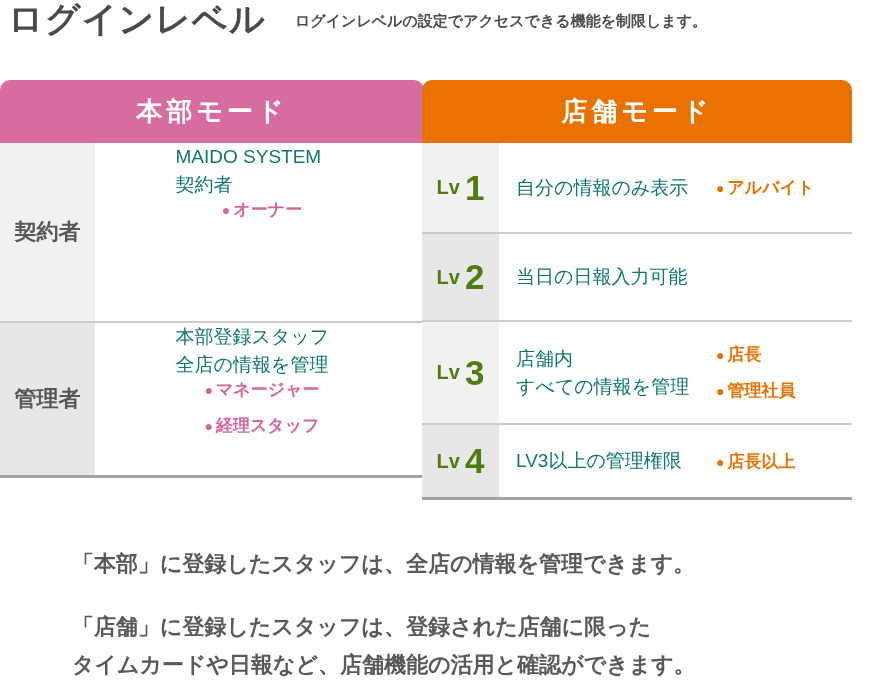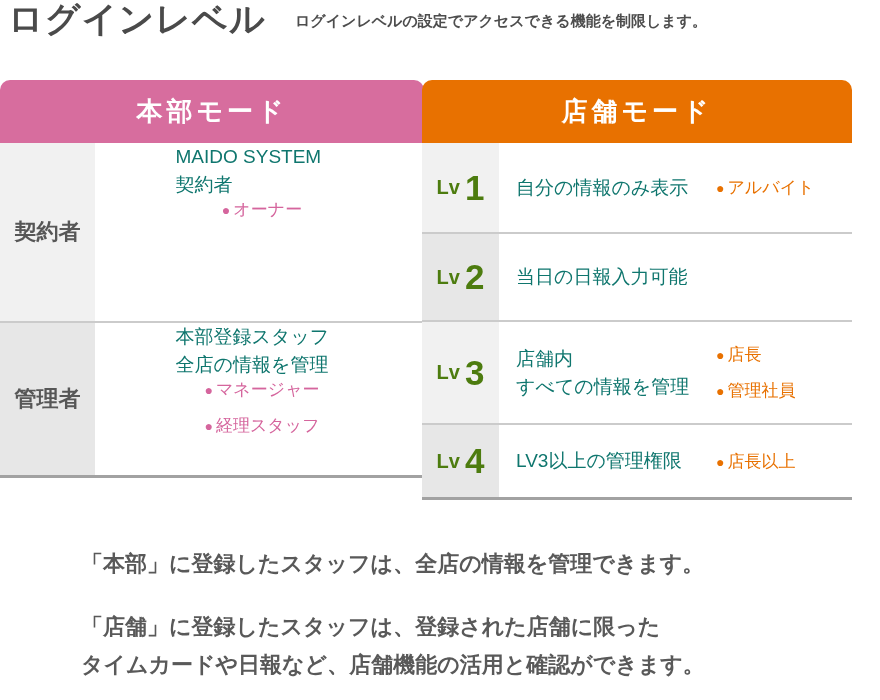--- a/index.html
+++ b/index.html
@@ -46,31 +46,31 @@
   }
   .panel-hq .content-cell { padding-left:5px;flex-direction:column; }
   .panel-store .content-cell { padding-left:17px; }
   .desc {
     font-size:19px; color:#0f766e; line-height:1.45;
     white-space:pre-line; flex:0 0 auto;
   }
   .panel-hq .desc { width:173px; }
   .panel-store .desc { width:200px; }
   .roles { display:flex; flex-direction:column; gap:13px; }
-  .role { font-size:17px; font-weight:400; white-space:nowrap; }
+  .role { font-size:17px; font-weight:700; white-space:nowrap; }
   .role-pink { color:var(--pink-text,#d5659d); }
   .role-orange { color:var(--orange-text,#e87100); }
   .bullet { font-size:14px; margin-right:3px; }
   .hq-row-1 { height:178px; }
   .hq-row-2 { height:154px; }
   .st-row-1 { height:89px; }
   .st-row-2 { height:88px; }
   .st-row-3 { height:103px; }
   .st-row-4 { height:74px; }
-  .notes { position:absolute; left:81px; top:545px; width:740px; }
+  .notes { position:absolute; left:72px; top:545px; width:740px; }
   .note {
     font-size:22px; font-weight:600; color:#595959;
     line-height:38px; white-space:pre-line;
   }
   .note + .note { margin-top:25px; }
 </style>
 </head>
 <body>
 
 <h1 class="page-title">ログインレベル</h1>

